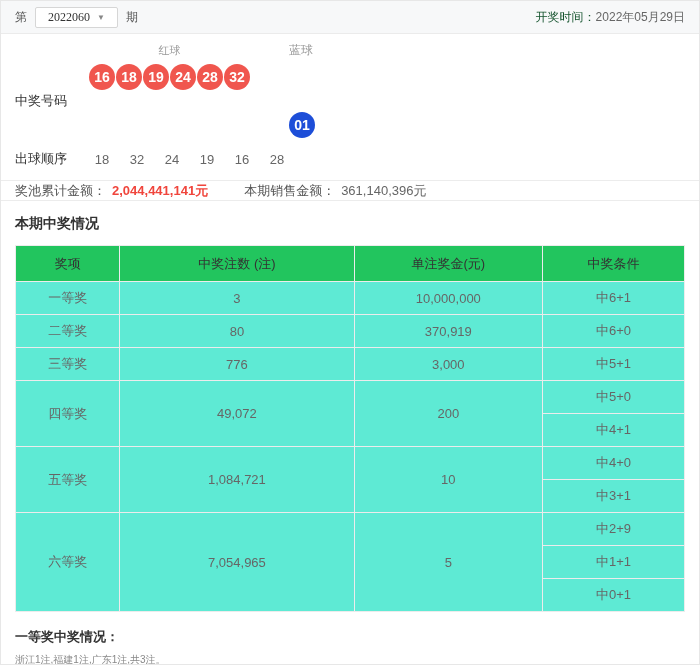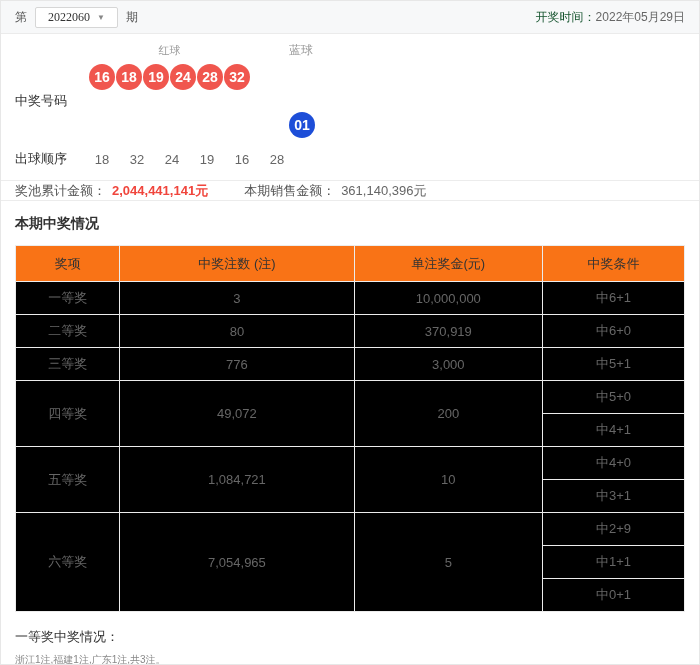--- a/index.html
+++ b/index.html
@@ -92,27 +92,27 @@
     font-size: 13px; color:#666;
   }
   th, td {
     border: 1px solid #ececec;
     text-align:center;
     font-weight: 400;
     padding: 0;
   }
   thead th {
     height: 36px;
-    background:#f97316;
+    background:#22c55e;
     color:#333;
   }
-  tbody td { height: 33px; background:#000000; }
+  tbody td { height: 33px; background:#5eead4; }
   
   .notes { padding: 16px 14px 0 14px; }
-  .note-title { font-size:13px; font-weight:normal; color:#333; margin-bottom:6px; }
+  .note-title { font-size:13px; font-weight:bold; color:#333; margin-bottom:6px; }
   .note-body { font-size:10px; color:#888; margin-bottom:15px; line-height:1.5; }
 </style>
 </head>
 <body>
 
 <div class="page">
 
   <div class="topbar">
     <div class="topbar-left">
       <span>第</span>

